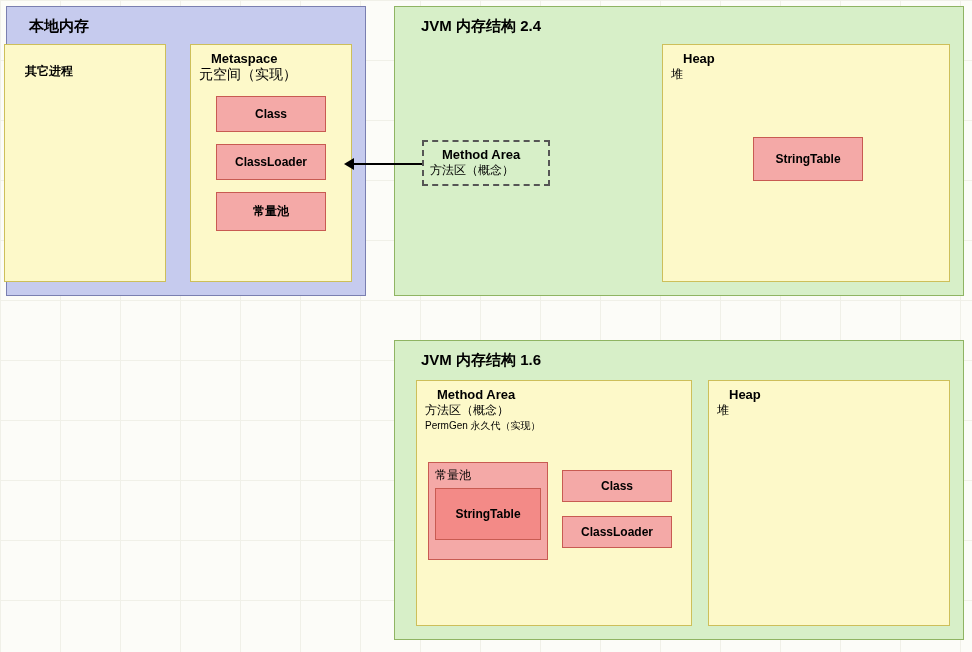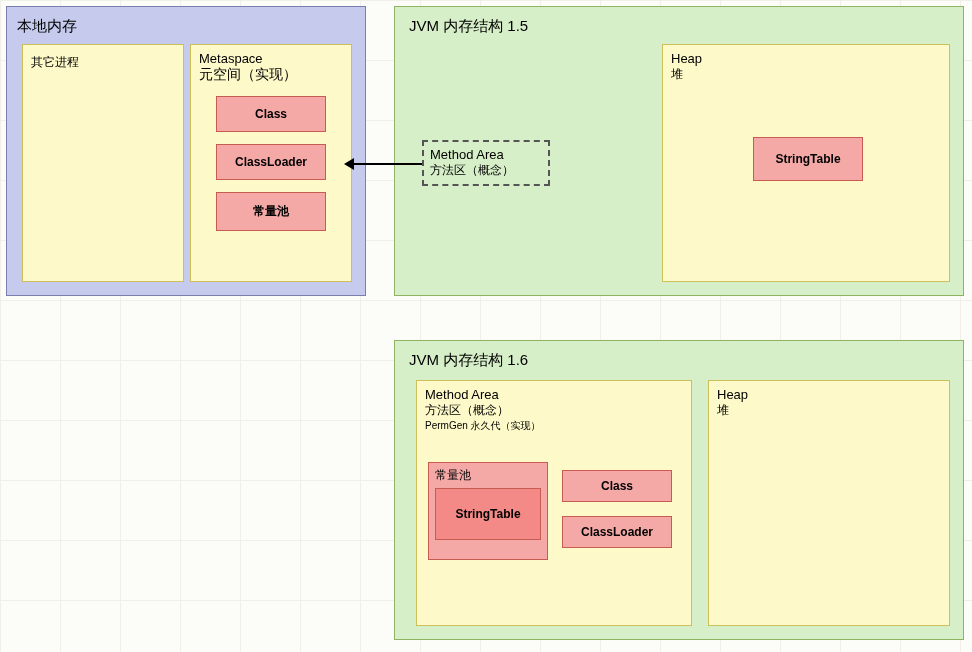--- a/index.html
+++ b/index.html
@@ -18,41 +18,42 @@
       linear-gradient(to bottom, #f0f0e8 1px, transparent 1px);
     background-size: 60px 60px;
     overflow: hidden;
   }
   .box {
     position: absolute;
     box-sizing: border-box;
     background-clip: padding-box;
   }
   .title {
-    font-weight: normal;
+    font-weight: bold;
     white-space: pre-line;
+    margin-left: 12px;
   }
   .subtitle {
     font-weight: normal;
   }
 
   
   .local-mem {
     left: 6px; top: 6px; width: 360px; height: 290px;
     background: #c6cbee;
     border: 1px solid #7a7fb0;
     padding: 10px;
   }
   .local-mem > .title { font-size: 15px; margin-bottom: 6px; }
 
   .other-proc {
-    left: 22px; top: 44px; width: 162px; height: 238px;
-    background: #fdf9c9;
-    border: 1px solid #cdbf5a;
-    padding: 9px 8px;
+    left: 4px; top: 44px; width: 162px; height: 238px;
+    background: #fdf9c9;
+    border: 1px solid #cdbf5a;
+    padding: 18px 8px;
   }
 
   .metaspace {
     left: 190px; top: 44px; width: 162px; height: 238px;
     background: #fdf9c9;
     border: 1px solid #cdbf5a;
     padding: 6px 8px;
   }
 
   .red-pill {
@@ -192,21 +193,21 @@
   </div>
   <div class="box metaspace">
     <div class="title" style="font-size:13px;">Metaspace</div>
     <div class="subtitle" style="font-size:14px;">元空间（实现）</div>
     <div class="red-pill">Class</div>
     <div class="red-pill">ClassLoader</div>
     <div class="red-pill">常量池</div>
   </div>
 
   <div class="box jvm18">
-    <div class="title">JVM 内存结构 1.5</div>
+    <div class="title">JVM 内存结构 2.4</div>
   </div>
   <div class="box method-area-18">
     <div class="title">Method Area</div>
     <div class="subtitle">方法区（概念）</div>
   </div>
   <div class="box heap-18">
     <div class="title" style="font-size:13px;">Heap</div>
     <div class="subtitle" style="font-size:12px;">堆</div>
     <div class="stringtable-18">StringTable</div>
   </div>

